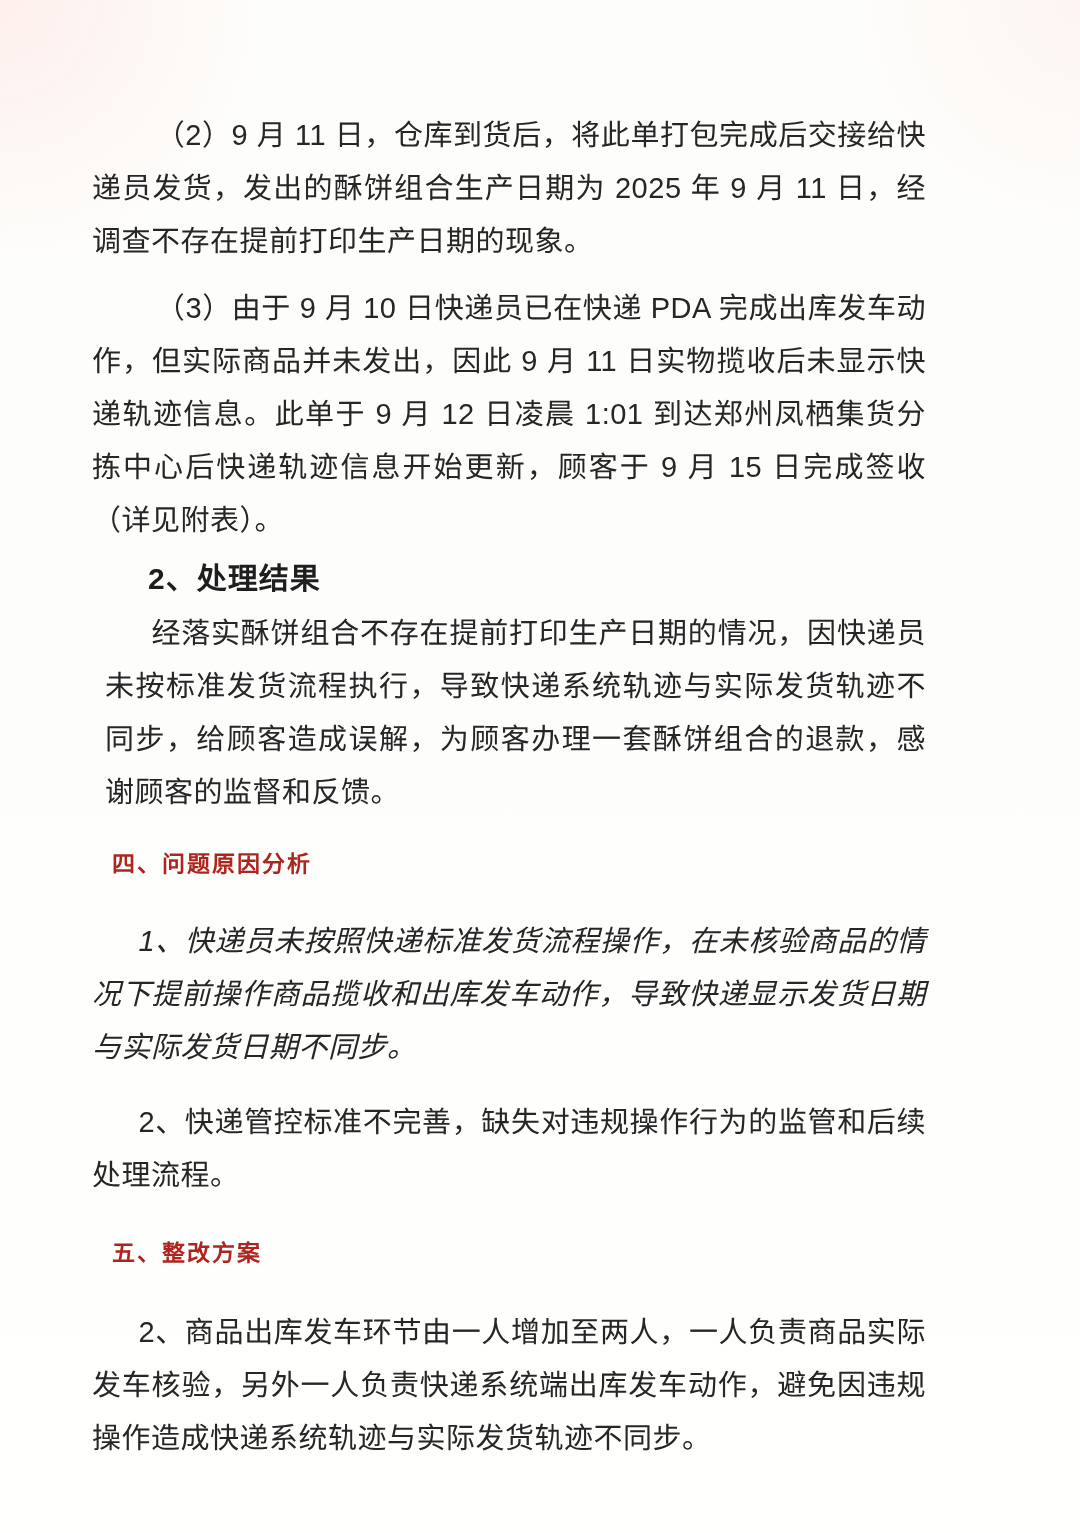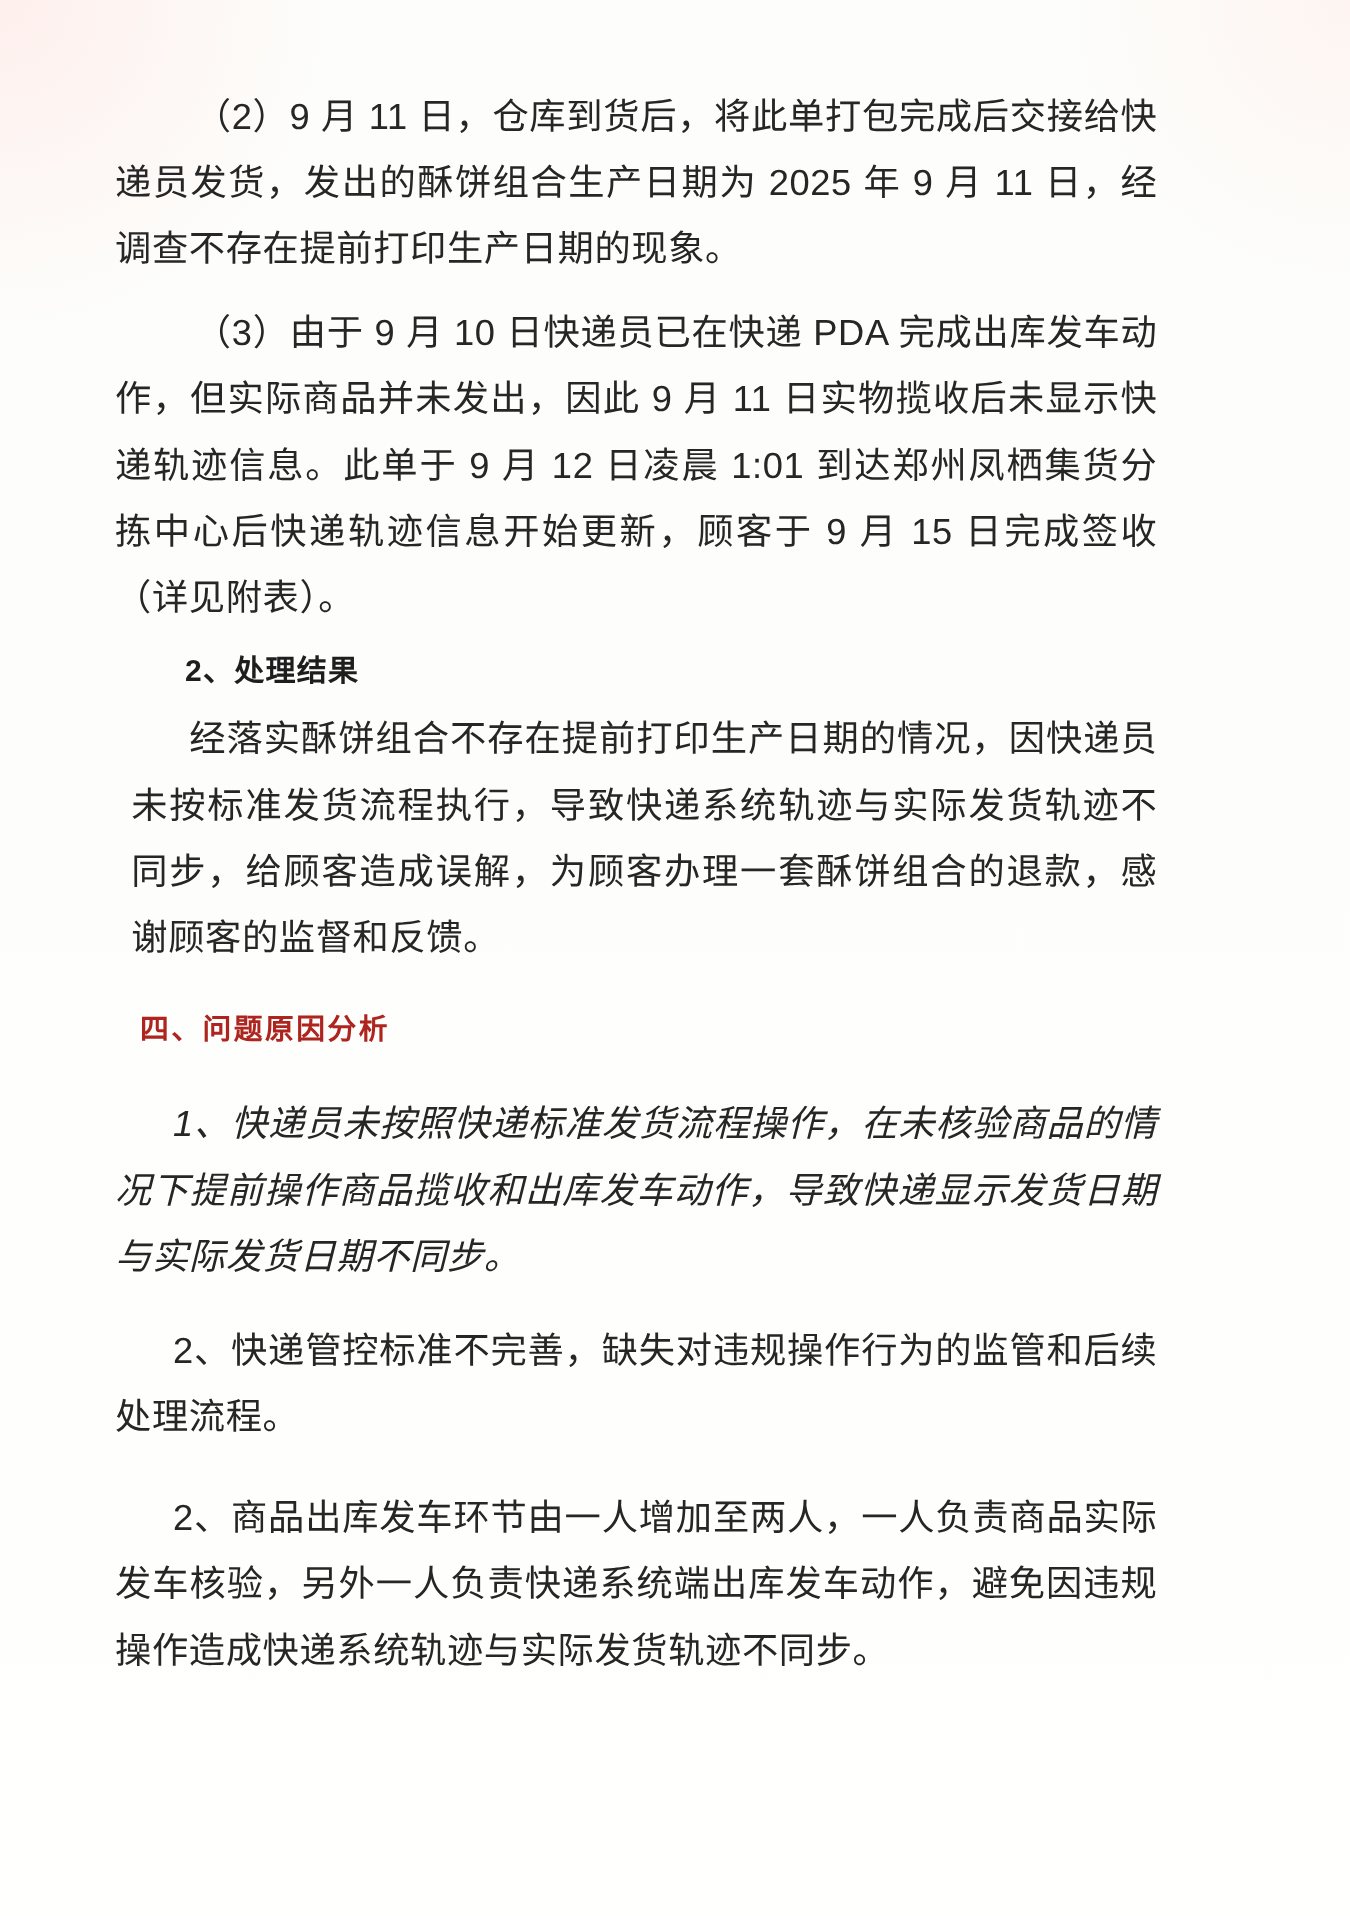--- a/index.html
+++ b/index.html
@@ -15,41 +15,41 @@
     background:
       radial-gradient(circle at 0% 0%, rgba(255, 228, 225, 0.55) 0%, rgba(255, 228, 225, 0) 14%),
       radial-gradient(circle at 100% 0%, rgba(255, 235, 230, 0.45) 0%, rgba(255, 235, 230, 0) 12%),
       linear-gradient(180deg, #fdfdfb 0%, #fdfdfc 40%, #fffffd 100%);
     color: #262626;
   }
 
   .page {
     width: 1012px;
     height: 1533px;
-    padding: 68px 86px 0 92px;
+    padding: 109px 86px 0 92px;
   }
 
   p.body {
     font-size: 29px;
     line-height: 53px;
     letter-spacing: 0.5px;
     text-align: justify;
     color: #262626;
   }
 
   
   .indent-paren { text-indent: 2.2em; }
   
   .indent-num { text-indent: 1.6em; }
 
   .p-warehouse { margin-bottom: 14px; }
   .p-courier   { margin-bottom: 12px; }
 
   h3.sub-heading {
-    font-size: 24px;
+    font-size: 30px;
     line-height: 40px;
     font-weight: bold;
     color: #1e1e1e;
     letter-spacing: 1px;
     text-indent: 56px;
     margin-bottom: 8px;
   }
 
   .p-result {
     margin-left: 13px;
@@ -84,17 +84,18 @@
   <h3 class="sub-heading">2、处理结果</h3>
 
   <p class="body indent-num p-result">经落实酥饼组合不存在提前打印生产日期的情况，因快递员未按标准发货流程执行，导致快递系统轨迹与实际发货轨迹不同步，给顾客造成误解，为顾客办理一套酥饼组合的退款，感谢顾客的监督和反馈。</p>
 
   <h2 class="section-heading h-cause">四、问题原因分析</h2>
 
   <p class="body indent-num p-cause1">1、快递员未按照快递标准发货流程操作，在未核验商品的情况下提前操作商品揽收和出库发车动作，导致快递显示发货日期与实际发货日期不同步。</p>
 
   <p class="body indent-num p-cause2">2、快递管控标准不完善，缺失对违规操作行为的监管和后续处理流程。</p>
 
+  <h2 class="section-heading h-plan">五、整改方案</h2>
 
 
   <p class="body indent-num p-plan2">2、商品出库发车环节由一人增加至两人，一人负责商品实际发车核验，另外一人负责快递系统端出库发车动作，避免因违规操作造成快递系统轨迹与实际发货轨迹不同步。</p>
 
 </div>
 
 </body></html>

